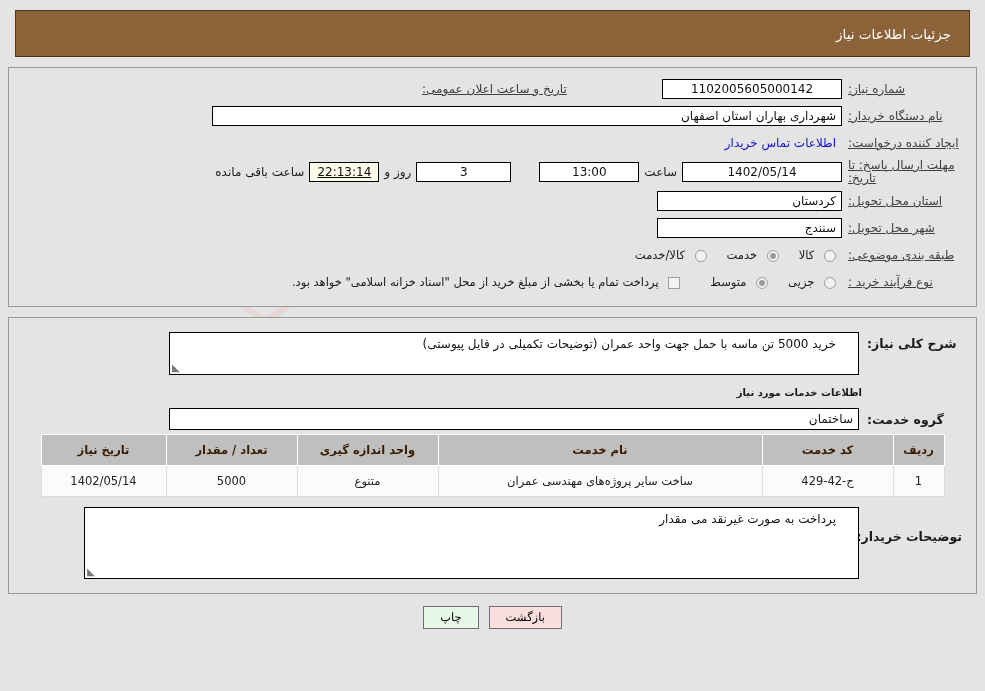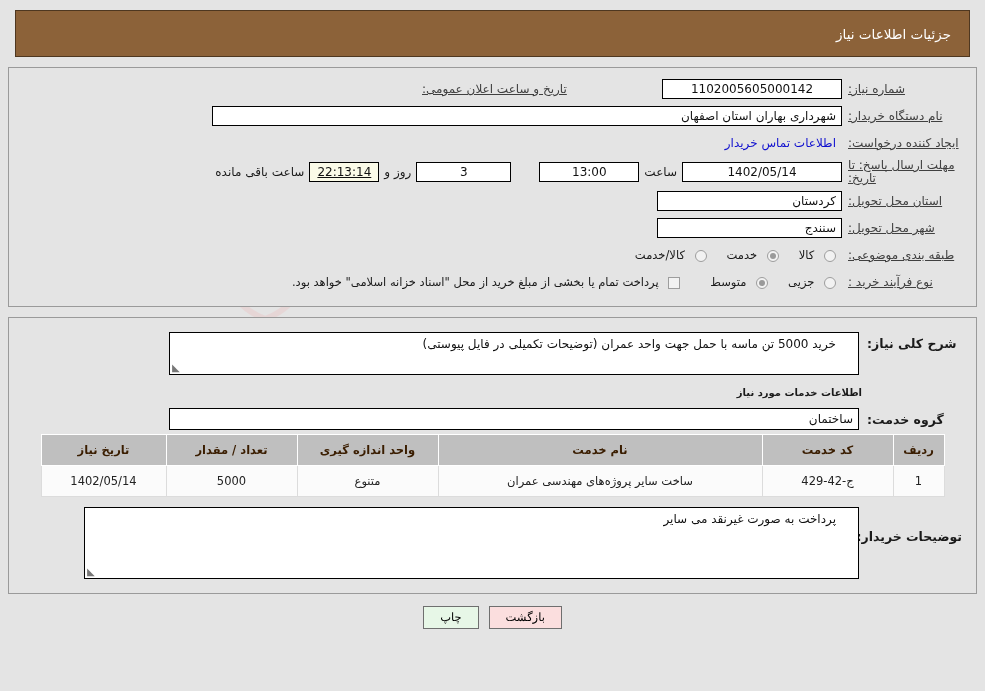--- a/index.html
+++ b/index.html
@@ -249,21 +249,21 @@
           <td>متنوع</td>
           <td>5000</td>
           <td>1402/05/14</td>
         </tr>
       </tbody>
     </table>
 
     <div style="display:flex;align-items:flex-start;margin-top:10px;">
       <span class="bold-lbl" style="width:95px;text-align:left;padding-left:8px;padding-top:22px;">توضیحات خریدار:</span>
       <div class="ta" style="width:775px;height:72px;">
-        <span>پرداخت به صورت غیرنقد می سایر</span>
+        <span>پرداخت به صورت غیرنقد می مقدار</span>
         <span class="grip">◢</span>
       </div>
     </div>
 
   </div>
 
   <div class="btns">
     <button class="btn back">بازگشت</button>
     <button class="btn print">چاپ</button>
   </div>

